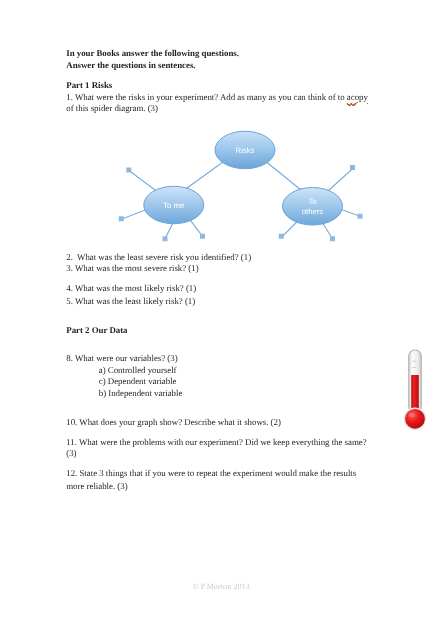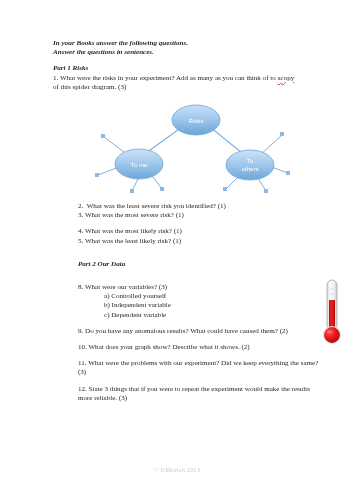--- a/index.html
+++ b/index.html
@@ -27,21 +27,21 @@
     left: 53px;
     top: 39px;
     width: 248px;
   }
   .ln {
     font-size: 7.1px;
     line-height: 9.2px;
     letter-spacing: -0.02px;
     white-space: pre-wrap;
   }
-  .bold { font-weight: bold; font-style: italic; }
+  .bold { font-weight: bold; }
   .gap { height: 7px; }
   .indent { padding-left: 26px; }
   .spell {
     text-decoration: underline;
     text-decoration-style: wavy;
     text-decoration-color: #c0392b;
     text-decoration-thickness: .5px;
     text-underline-offset: 1px;
   }
 
@@ -151,37 +151,36 @@
       </g>
 
       <g>
         <ellipse cx="160" cy="62" rx="24" ry="15" fill="url(#nodeGrad2)" stroke="#6aa4d8" stroke-width="0.8"></ellipse>
         <text x="160" y="60.4" text-anchor="middle" fill="#ffffff" font-family="Liberation Sans, sans-serif" font-size="6.2">To</text>
         <text x="160" y="68" text-anchor="middle" fill="#ffffff" font-family="Liberation Sans, sans-serif" font-size="6.2">others</text>
       </g>
     </svg>
   </div>
 
-  <div class="content" style="top:202px;margin-left:25px;">
+  <div class="content" style="top:202px;">
     <div class="ln">2.  What was the least severe risk you identified? (1)</div>
     <div class="ln">3. What was the most severe risk? (1)</div>
     <div class="gap"></div>
     <div class="ln">4. What was the most likely risk? (1)</div>
     <div class="ln">5. What was the least likely risk? (1)</div>
     <div class="gap"></div>
     <div class="gap"></div>
     <div class="ln bold">Part 2 Our Data</div>
     <div class="gap"></div>
     <div class="gap"></div>
     <div class="ln">8. What were our variables? (3)</div>
     <div class="ln indent">a) Controlled yourself</div>
+    <div class="ln indent">c) Dependent variable</div>
     <div class="ln indent">b) Independent variable</div>
-    <div class="ln indent">c) Dependent variable</div>
-    <div class="gap"></div>
-    <div class="ln">9. Do you have any anomalous results? What could have caused them? (2)</div>
+    <div class="gap"></div>
     <div class="gap"></div>
     <div class="ln">10. What does your graph show? Describe what it shows. (2)</div>
     <div class="gap"></div>
     <div class="ln">11. What were the problems with our experiment? Did we keep everything the same? (3)</div>
     <div class="gap"></div>
     <div class="ln">12. State 3 things that if you were to repeat the experiment would make the results more reliable. (3)</div>
   </div>
 
   <div class="thermo">
     <svg width="26" height="70" viewBox="0 0 26 70" xmlns="http://www.w3.org/2000/svg">

